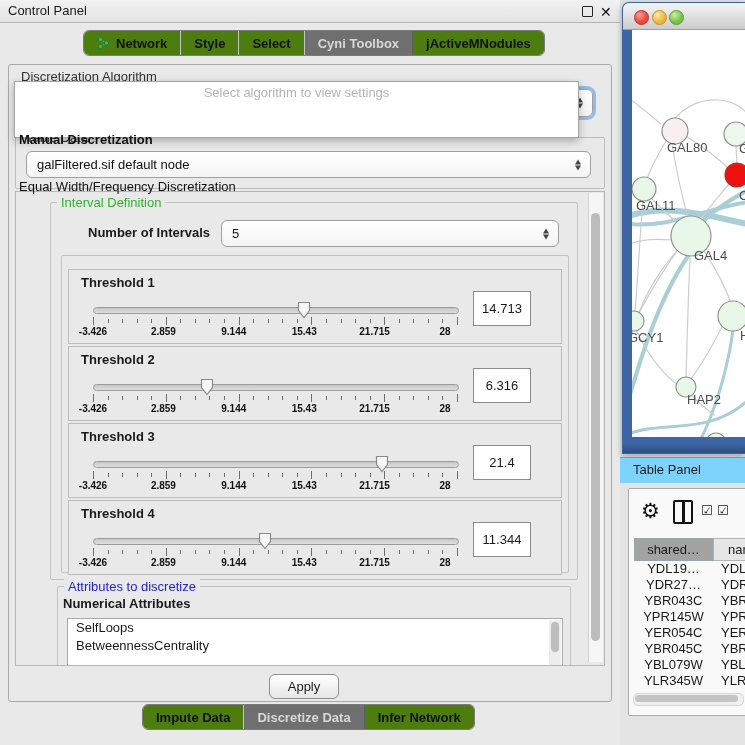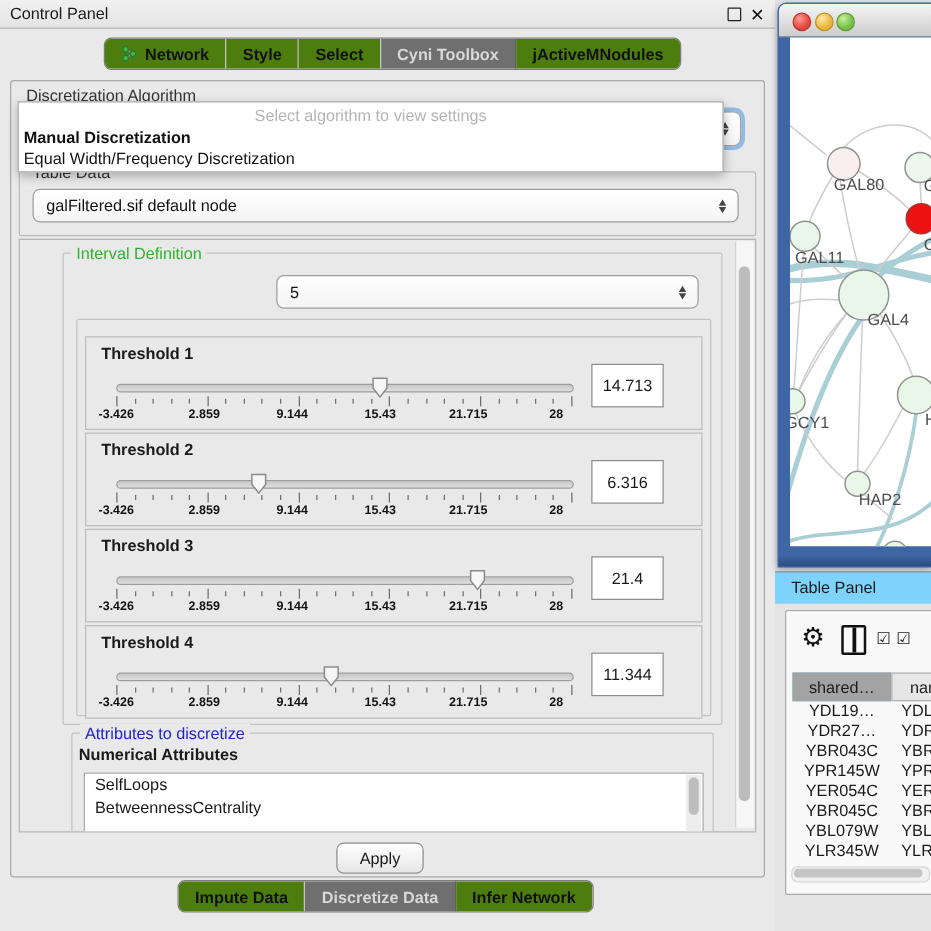--- a/index.html
+++ b/index.html
@@ -41,21 +41,21 @@
   .stepper{position:absolute;right:9px;top:50%;transform:translateY(-50%);display:flex;
            flex-direction:column;align-items:center;gap:1px;}
   .tri-up{width:0;height:0;border-left:3.5px solid transparent;border-right:3.5px solid transparent;
           border-bottom:5px solid #444;}
   .tri-down{width:0;height:0;border-left:3.5px solid transparent;border-right:3.5px solid transparent;
             border-top:5px solid #444;}
 
   .dd-popup{left:5px;top:16px;width:563px;height:55px;background:#ffffff;border:1px solid #a5a5a5;
             box-shadow:0 3px 8px rgba(0,0,0,.28);z-index:40;}
   .dd-hint{text-align:center;color:#b4b4b4;line-height:17px;margin-top:2px;}
-  .dd-item{padding-left:4px;line-height:17px;color:#111;}
+  .dd-item{padding-left:4px;line-height:17px;color:#111;margin-top:30px;}
   .dd-item.bold{font-weight:bold;}
 
   .tabledata-group{left:6px;top:72px;width:588px;height:50px;border:1px solid #bdbdbd;border-radius:2px;}
   .tabledata-combo{left:10px;top:13px;width:553px;height:25px;}
 
   .scrollpane{left:6px;top:126px;width:588px;height:473px;border:1px solid #b5b5b5;background:#e9e9e9;
               overflow:hidden;}
   .vscroll{right:1px;top:1px;width:14px;height:469px;background:#f6f6f6;border-left:1px solid #d2d2d2;}
   .vscroll-thumb{left:2px;top:20px;width:9px;height:428px;background:#bcbcbc;border-radius:5px;}
 
@@ -194,20 +194,21 @@
               <span class="tri-up"></span>
               <span class="tri-down"></span>
             </span>
         </div>
       </div>
 
       <div class="scrollpane abs">
 
         <div class="interval-group abs">
           <div class="group-label glabel-green">Interval Definition</div>
+          <div class="noi-label abs">Number of Intervals</div>
           <div class="combo noi-combo abs">
             <span>5</span>
             <span class="stepper">
                 <span class="tri-up"></span>
                 <span class="tri-down"></span>
               </span>
           </div>
 
           <div class="thresholds-group abs">
             <div class="thresholds-list">

